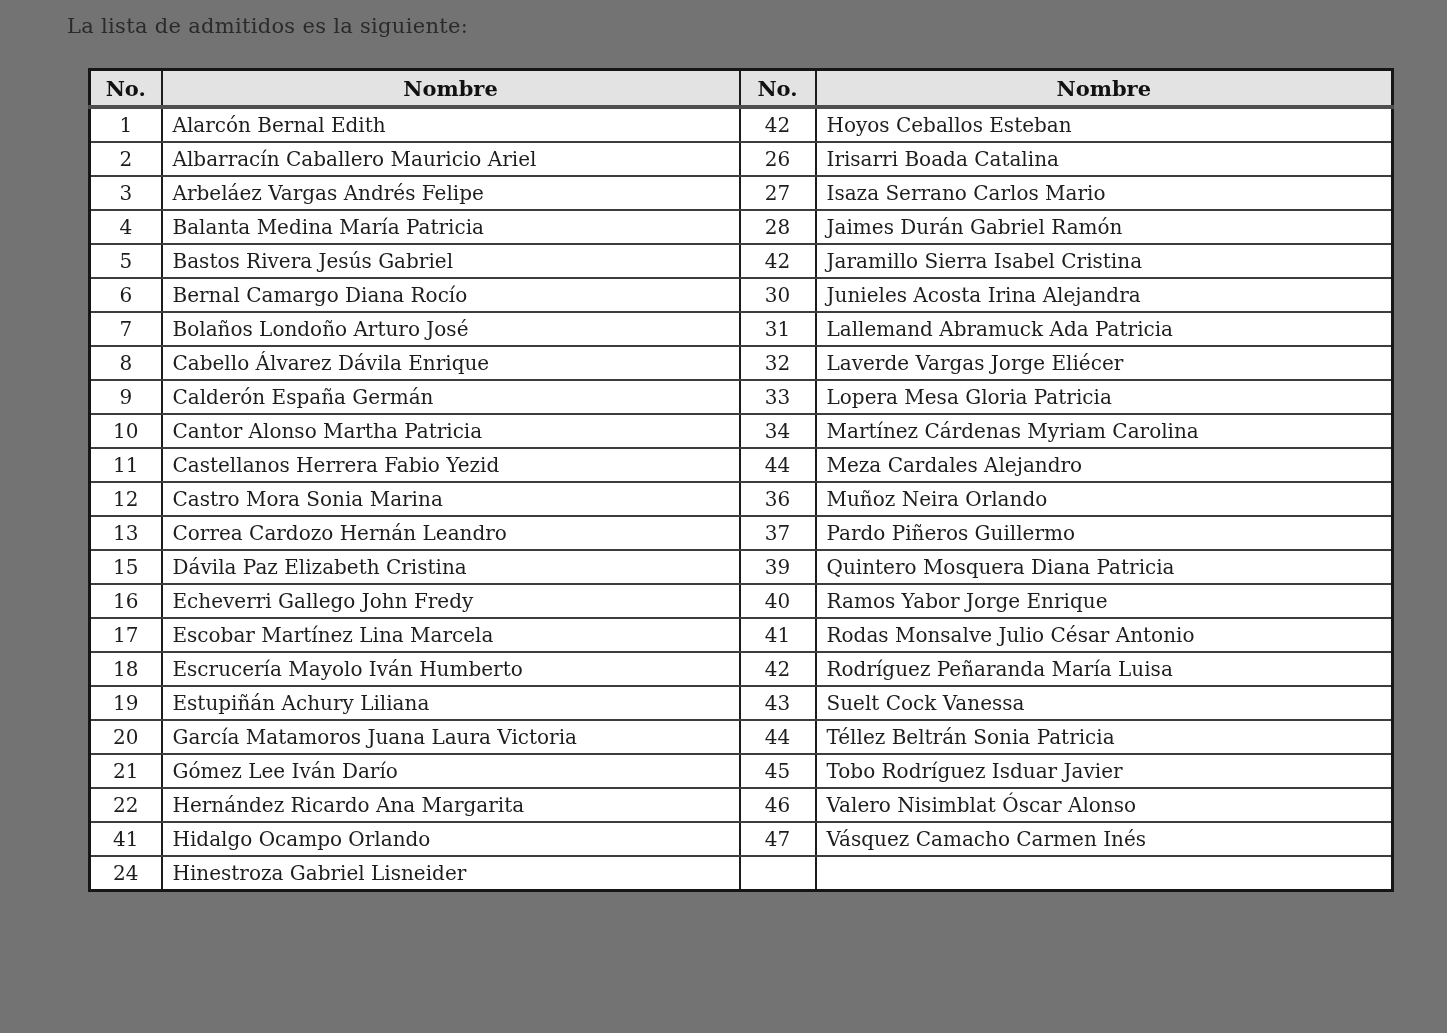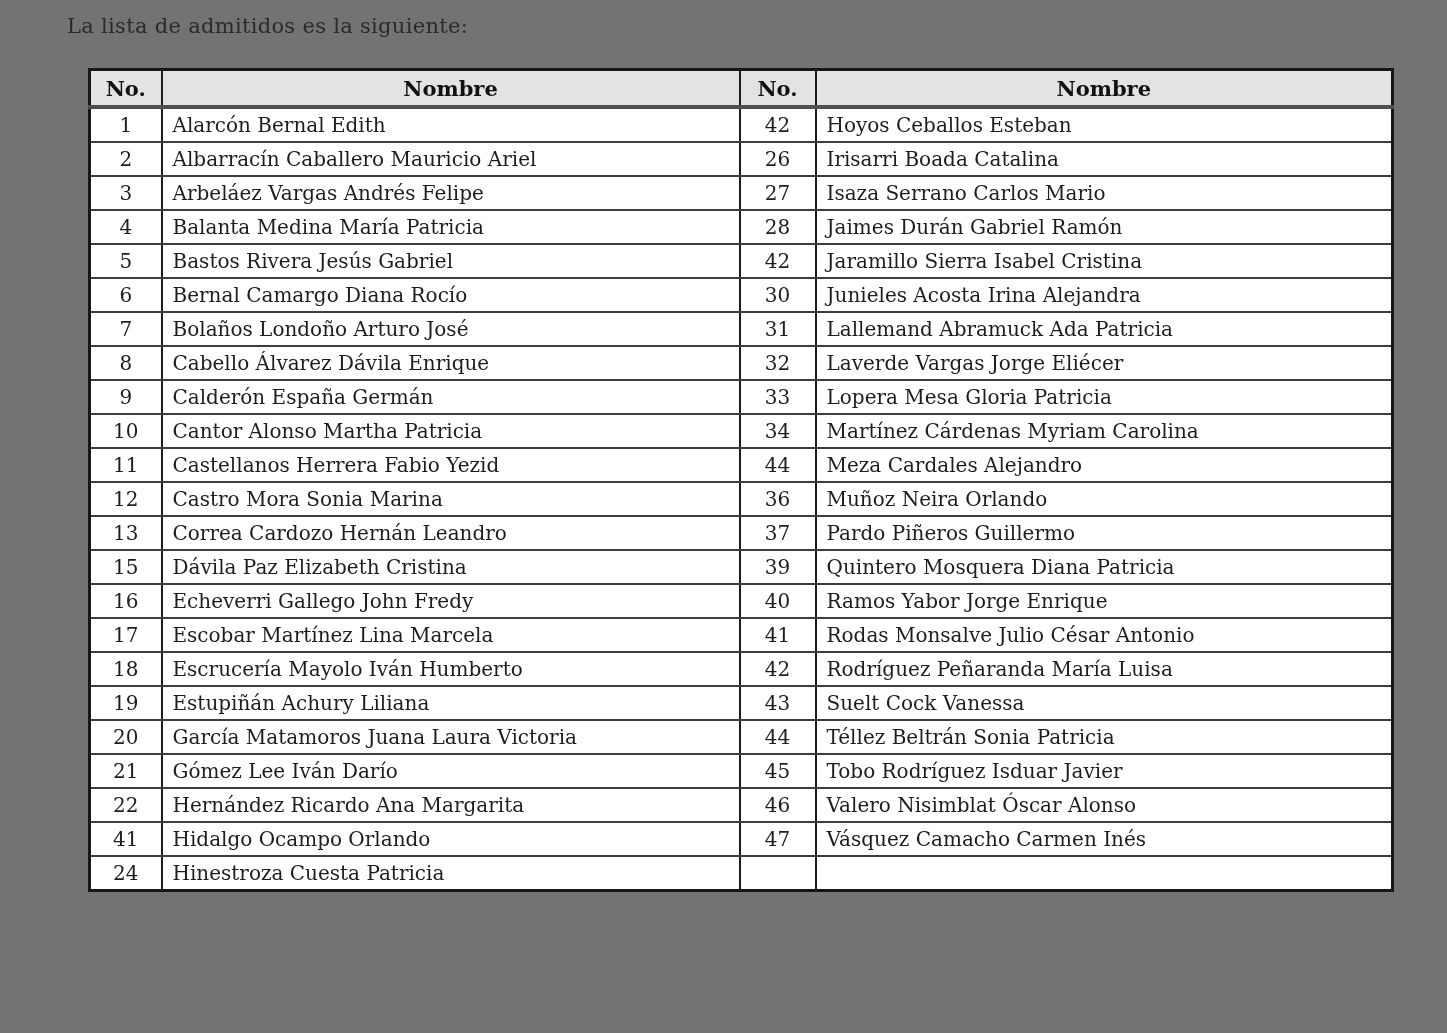--- a/index.html
+++ b/index.html
@@ -222,21 +222,21 @@
             <td class="name">Valero Nisimblat Óscar Alonso</td>
           </tr>
           <tr>
             <td class="num">41</td>
             <td class="name">Hidalgo Ocampo Orlando</td>
             <td class="num">47</td>
             <td class="name">Vásquez Camacho Carmen Inés</td>
           </tr>
           <tr>
             <td class="num">24</td>
-            <td class="name">Hinestroza Cuesta Patricia</td>
+            <td class="name">Hinestroza Gabriel Lisneider</td>
             <td class="num"></td>
             <td class="name"></td>
           </tr>
         </tbody>
     </table>
   </div>
 
 </div>
 
 </body></html>

